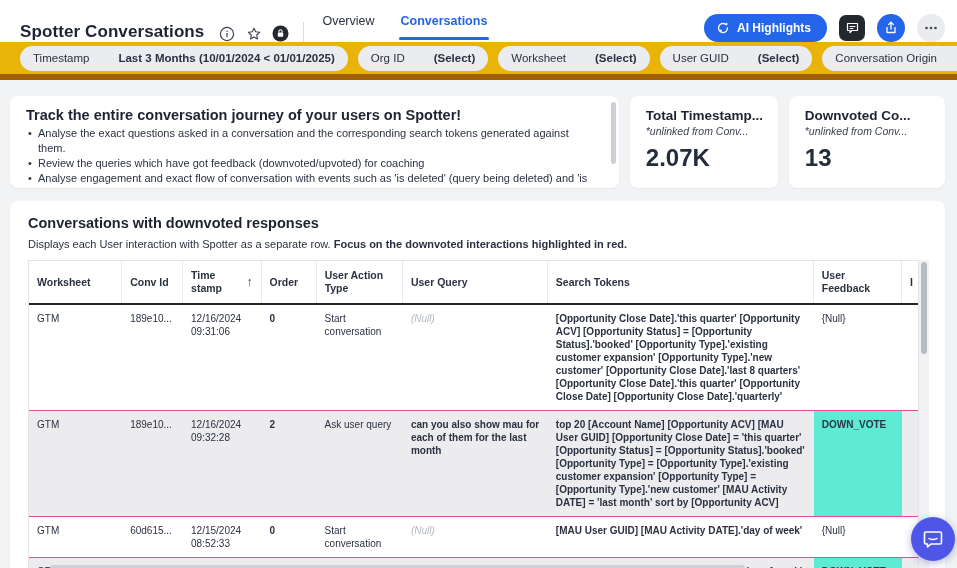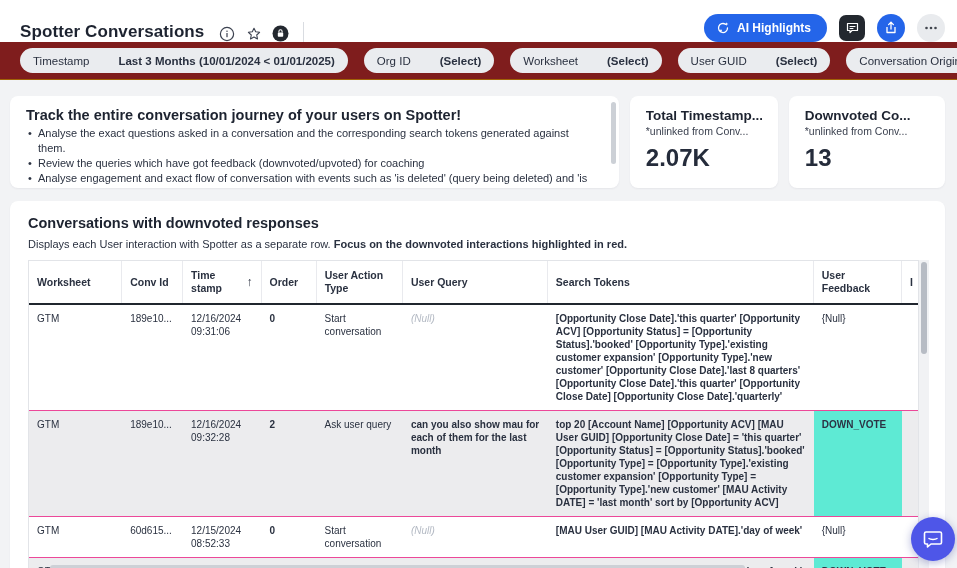--- a/index.html
+++ b/index.html
@@ -17,39 +17,39 @@
   .tab.active { color:#2465e9; font-weight:bold; }
   .tab.active::after { content:""; position:absolute; left:-2px; right:-2px; bottom:2px; height:3px; background:#2465e9; border-radius:2px; }
   .topbar-right { margin-left:auto; display:flex; align-items:center; gap:12px; }
   .ai-btn { background:#2465e9; color:#fff; border:none; border-radius:16px; height:28px; padding:0 16px 0 12px; font-size:12px; font-weight:bold; display:flex; align-items:center; gap:7px; cursor:pointer; font-family:inherit; }
   .icon-sq { width:26px; height:26px; border-radius:7px; background:#23282f; display:flex; align-items:center; justify-content:center; cursor:pointer; }
   .icon-circ { width:28px; height:28px; border-radius:50%; display:flex; align-items:center; justify-content:center; cursor:pointer; }
   .icon-circ.blue { background:#2465e9; }
   .icon-circ.gray { background:#e9ebee; }
 
   
-  .filterbar { height:38px; background:#7f1d1d; display:flex; align-items:center; gap:16px; padding:0 20px; border-bottom:1px solid #a16207; }
+  .filterbar { height:38px; background:#eab308; display:flex; align-items:center; gap:10px; padding:0 20px; border-bottom:6px solid #a16207; }
   .pill { background:#eaecef; border-radius:14px; height:25px; display:flex; align-items:center; padding:0 13px; font-size:11.5px; color:#2a3140; white-space:nowrap; cursor:pointer; }
   .pill b { margin-left:4px;padding-left:25px; }
 
   
   .content { padding:16px 12px 0 10px; }
   .cards-row { display:flex; gap:11px; }
   .card { background:#fff; border-radius:8px; box-shadow:0 1px 2px rgba(30,40,60,.06); }
   .info-card { width:617px; height:92px; padding:11px 20px 10px 16px; position:relative; overflow:hidden; }
   .info-title { font-size:14.5px; font-weight:bold; color:#1d2330; margin-bottom:3px; }
   .info-card ul { list-style:none; }
   .info-card li { font-size:11px; color:#2a3140; line-height:15px; padding-left:12px; position:relative; }
   .info-card li::before { content:"•"; position:absolute; left:2px; color:#2a3140; }
   .info-scrollbar { position:absolute; right:3px; top:6px; width:5px; height:62px; background:#ccd0d6; border-radius:3px; }
   .kpi-card { padding:12px 16px; height:92px; }
   .kpi-card.k1 { width:148px; }
   .kpi-card.k2 { width:158px; }
   .kpi-title { font-size:13.5px; font-weight:bold; color:#1d2330; white-space:nowrap; overflow:hidden; }
-  .kpi-note { font-size:10.5px; color:#3c4250; margin-top:2px; white-space:nowrap; overflow:hidden; }
+  .kpi-note { font-size:10.5px; font-style:italic; color:#3c4250; margin-top:2px; white-space:nowrap; overflow:hidden; }
   .kpi-value { font-size:24px; font-weight:bold; color:#252c3b; margin-top:7px; }
 
   
   .table-card { margin-top:13px; width:935px; height:372px; border-radius:8px 8px 0 0; padding:14px 0 0 18px; position:relative; overflow:hidden; }
   .table-title { font-size:14.5px; font-weight:bold; color:#1d2330; }
   .table-subtitle { font-size:11px; color:#2a3140; margin-top:7px; }
   .table-wrap { margin-top:10px; width:901px; display:flex; }
   .grid { width:891px; border:1px solid #e2e4e8; }
   .thead { display:flex; background:#fff; border-bottom:2px solid #20262e; }
   .th { font-size:10.5px; font-weight:bold; color:#2a3140; padding:8px 8px; border-right:1px solid #e9eaee; display:flex; align-items:center; line-height:13px; }
@@ -96,20 +96,24 @@
     </span>
     <span class="ticon">
       <svg width="17" height="17" viewBox="0 0 17 17">
           <circle cx="8.5" cy="8.5" r="8" fill="#23282f"></circle>
           <rect x="5.8" y="7.6" width="5.4" height="4.2" rx="0.8" fill="#fff"></rect>
           <path d="M6.9 7.6V6.4a1.6 1.6 0 013.2 0v1.2" fill="none" stroke="#fff" stroke-width="1.1"></path>
         </svg>
     </span>
   </span>
   <span class="divider"></span>
+  <div class="tabs">
+    <div class="tab">Overview</div>
+    <div class="tab active">Conversations</div>
+  </div>
   <div class="topbar-right">
     <button class="ai-btn">
       <span style="display:flex;">
         <svg width="14" height="14" viewBox="0 0 14 14">
             <path d="M11.5 7a4.5 4.5 0 11-2-3.7" fill="none" stroke="#fff" stroke-width="1.3" stroke-linecap="round"></path>
             <path d="M10.6 1.2l.5 1.4 1.4.5-1.4.5-.5 1.4-.5-1.4-1.4-.5 1.4-.5z" fill="#fff"></path>
             <circle cx="5" cy="9.4" r="0.9" fill="#fff"></circle>
           </svg>
       </span>
       <span>AI Highlights</span>

